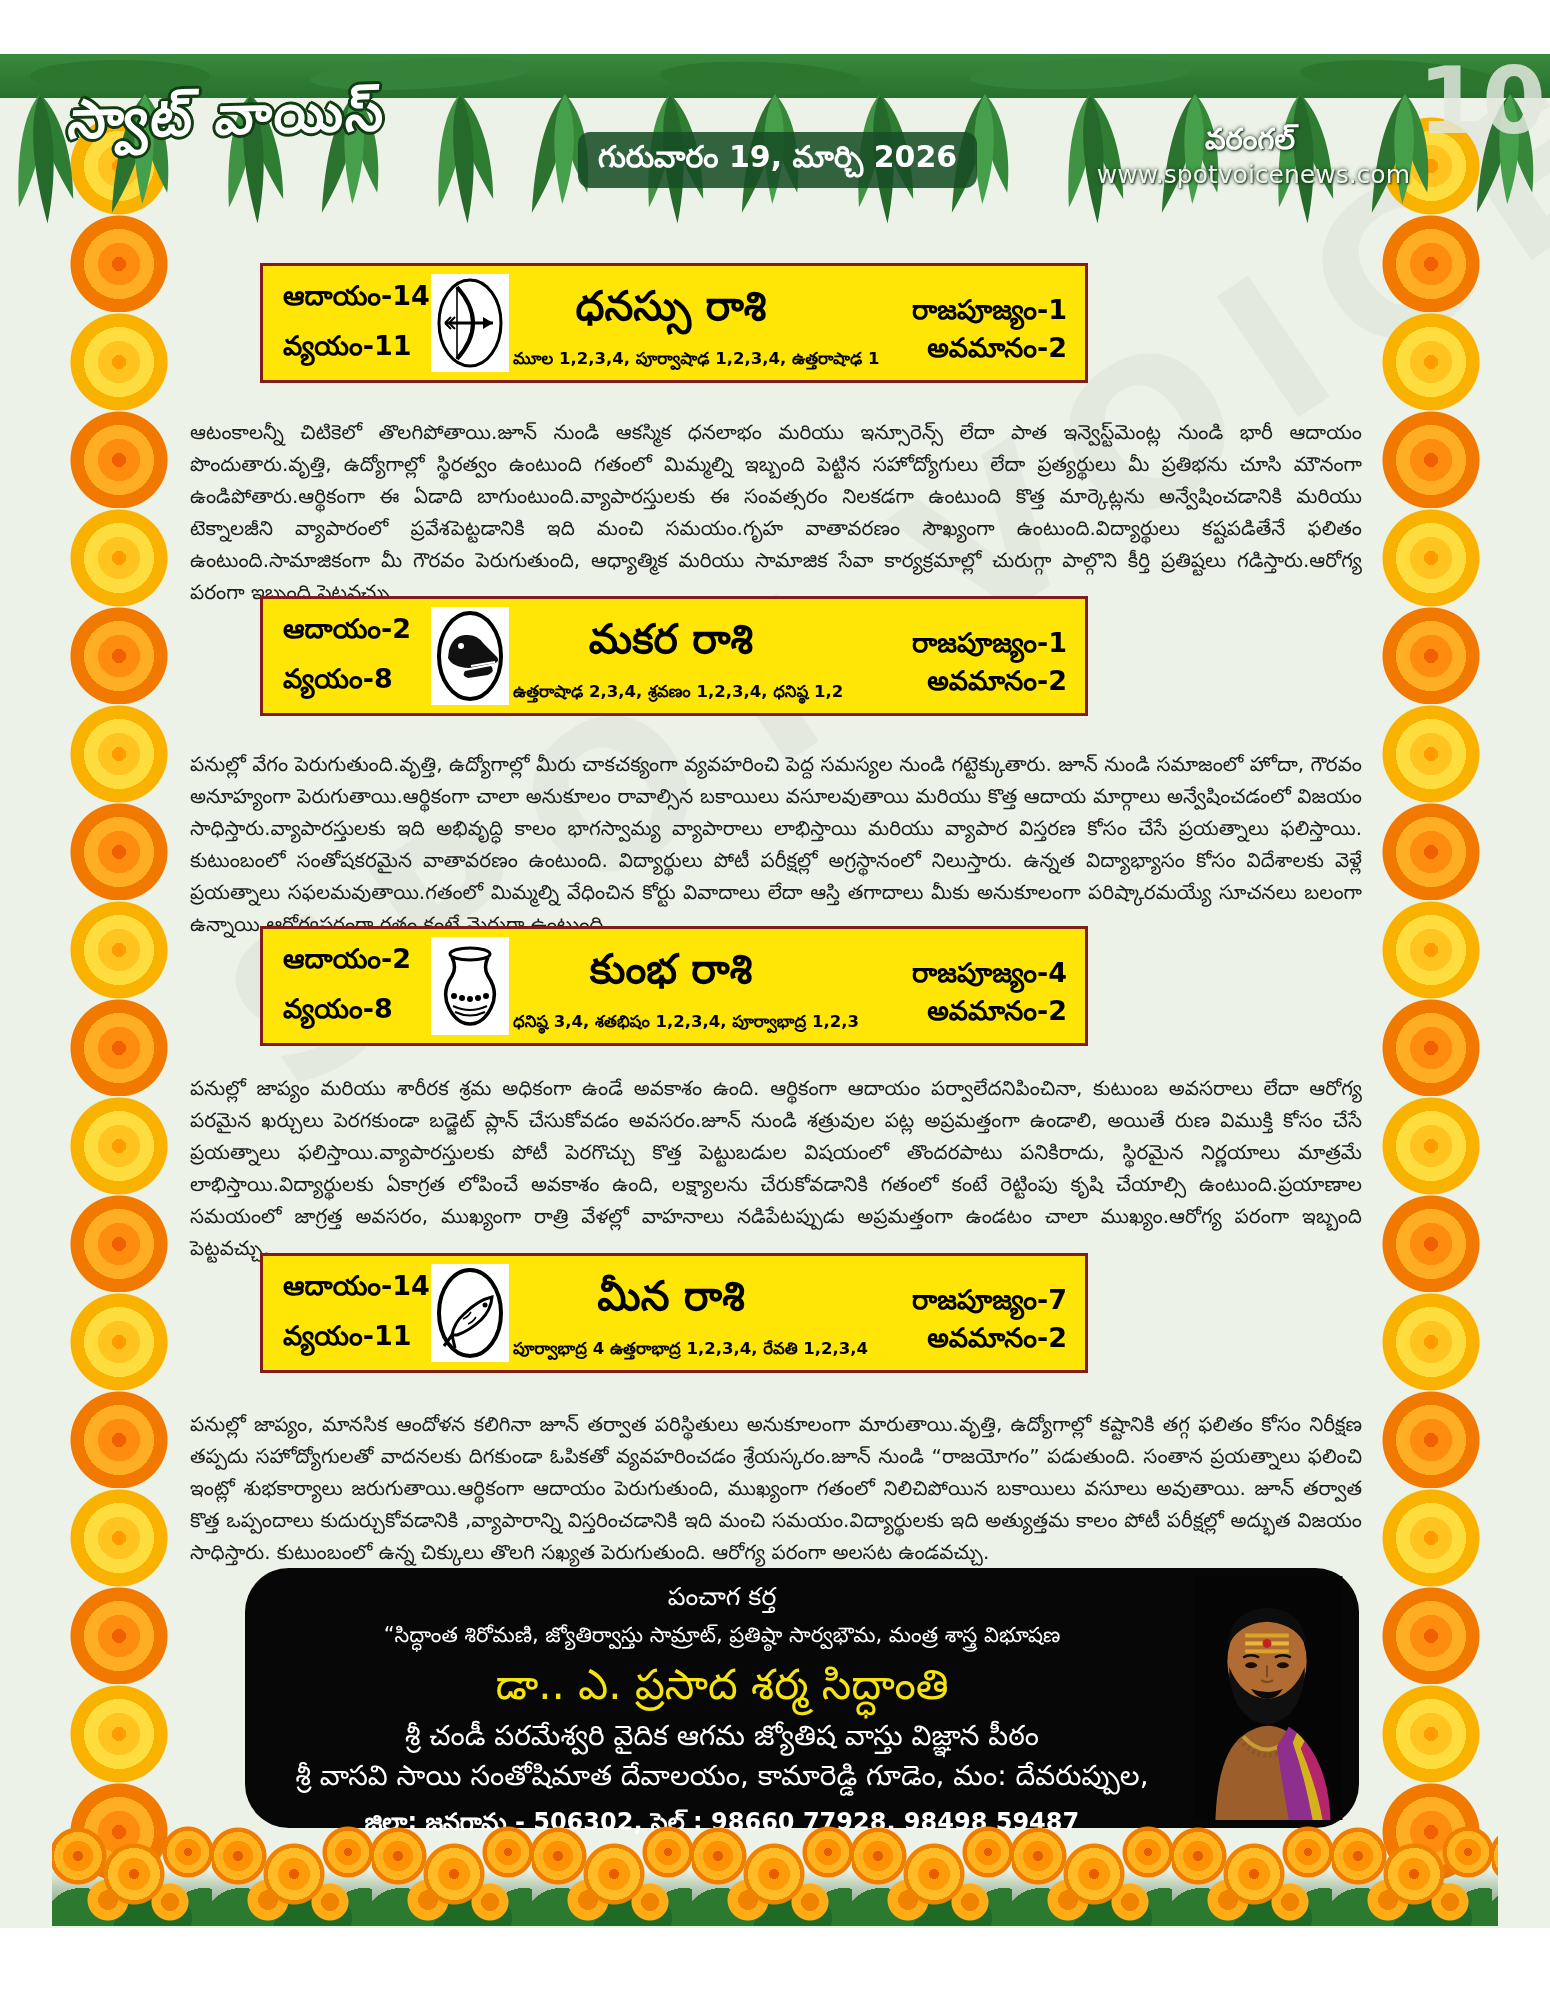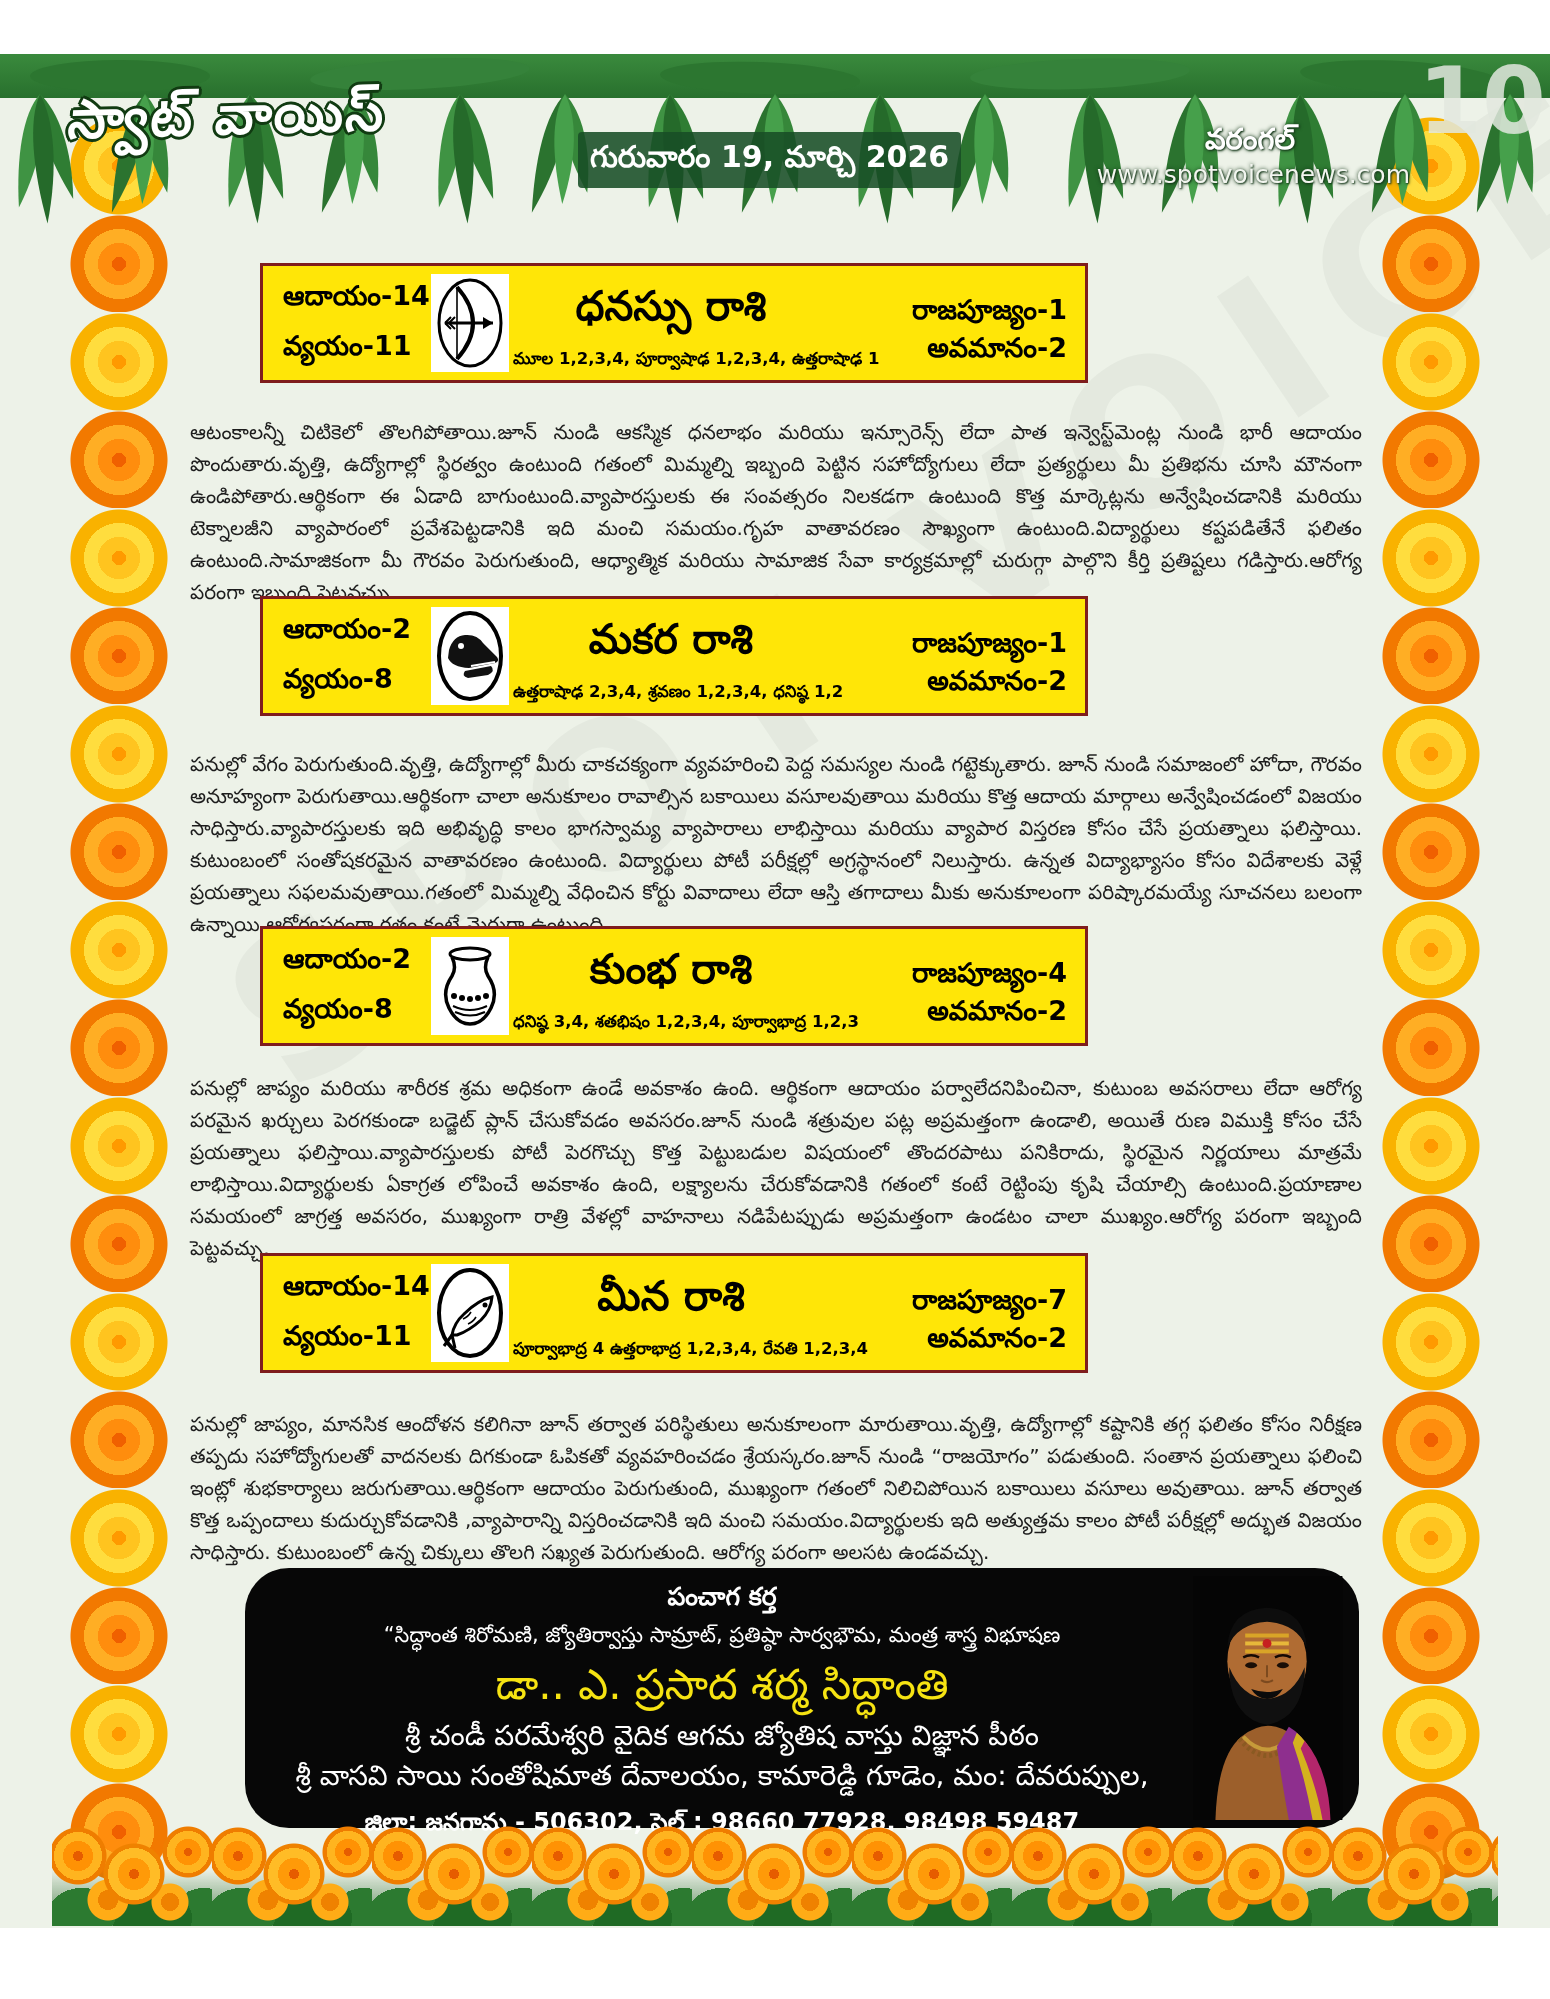--- a/index.html
+++ b/index.html
@@ -9,21 +9,21 @@
   .watermark{position:absolute;left:140px;top:560px;width:1300px;text-align:center;
         font-size:200px;font-weight:800;letter-spacing:30px;color:rgba(110,130,110,0.07);
         transform:rotate(-34deg);z-index:1;white-space:nowrap;}
   
   .toran{position:absolute;left:0;top:54px;z-index:5;}
   .logo{position:absolute;left:68px;top:84px;z-index:6;font-size:54px;font-weight:800;color:#fff;
         transform:skewX(-5deg) rotate(-1.5deg);letter-spacing:2px;
         text-shadow:3px 0 0 #113b12,-3px 0 0 #113b12,0 3px 0 #113b12,0 -3px 0 #113b12,
         2px 2px 0 #113b12,-2px -2px 0 #113b12,2px -2px 0 #113b12,-2px 2px 0 #113b12;}
   .date-badge{position:absolute;left:578px;top:132px;z-index:6;background:rgba(24,77,38,0.88);
-        color:#fff;font-size:30px;font-weight:700;padding:7px 12px;border-radius:4px;}
+        color:#fff;font-size:30px;font-weight:700;padding:7px 20px;border-radius:12px;}
   .edition{position:absolute;left:1130px;top:122px;width:240px;text-align:center;z-index:6;
         color:#fff;font-size:29px;font-weight:700;text-shadow:0 0 4px #16381a,1px 1px 2px #16381a;}
   .website{position:absolute;left:1090px;top:160px;width:320px;text-align:right;z-index:6;
         color:#f2f5ef;font-size:25px;text-shadow:0 0 4px #16381a,1px 1px 2px #16381a;text-decoration:none;display:block;}
   .page-number{position:absolute;left:1418px;top:56px;z-index:6;font-size:92px;font-weight:700;
         color:rgba(226,232,222,0.85);line-height:1;}
   
   .garland{position:absolute;top:116px;width:106px;height:1792px;z-index:3;
     background-image:
       radial-gradient(circle at 53px 50px,#ff9a00 0 7px,#ffc41f 7px 21px,#ffdd3e 21px 35px,#f9b200 35px 48px,rgba(0,0,0,0) 49px),
@@ -57,21 +57,21 @@
   .zb-nak{position:absolute;left:4px;bottom:8px;font-size:16.5px;font-weight:700;color:#000;white-space:nowrap;}
   .zb-right{width:212px;display:flex;flex-direction:column;justify-content:space-between;
         padding:28px 18px 12px 0;box-sizing:border-box;text-align:right;}
   
   .forecast{position:absolute;left:190px;width:1172px;font-size:20px;line-height:32px;
         color:#1d1d1d;text-align:justify;z-index:2;}
   
   .astro-card{position:absolute;left:245px;top:1568px;width:1114px;height:260px;background:#070707;
         border-radius:44px;z-index:2;color:#fff;}
   .astro-text{position:absolute;left:40px;right:200px;top:10px;text-align:center;}
-  .astro-heading{font-size:25px;font-weight:700;margin-top:4px;}
+  .astro-heading{font-size:25px;font-weight:400;margin-top:4px;}
   .astro-titles{font-size:21px;margin-top:6px;}
   .astro-name{font-size:42px;font-weight:400;color:#f6e312;margin-top:8px;}
   .astro-line{font-size:28px;}
   .astro-contact{font-size:24px;font-weight:700;margin-top:9px;}
   .astro-photo{position:absolute;right:16px;top:8px;width:150px;height:244px;}
 </style>
 </head>
 <body>
 
 <div class="page">

